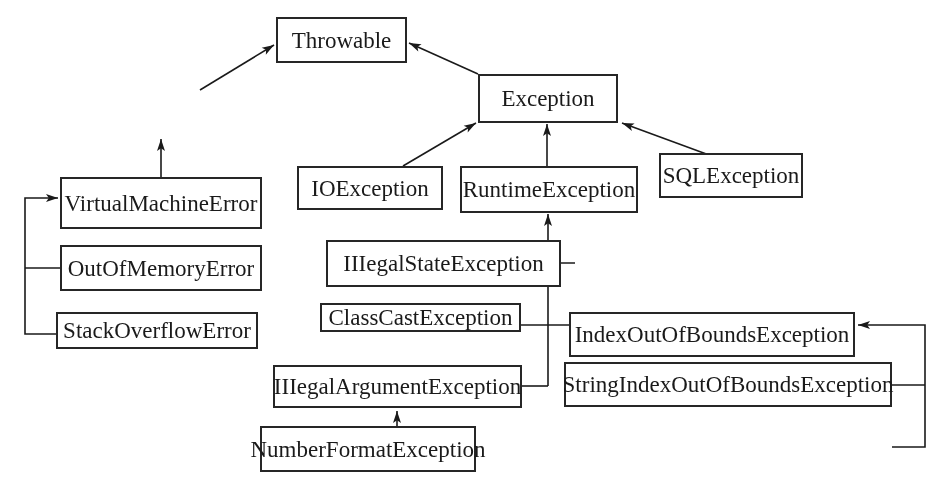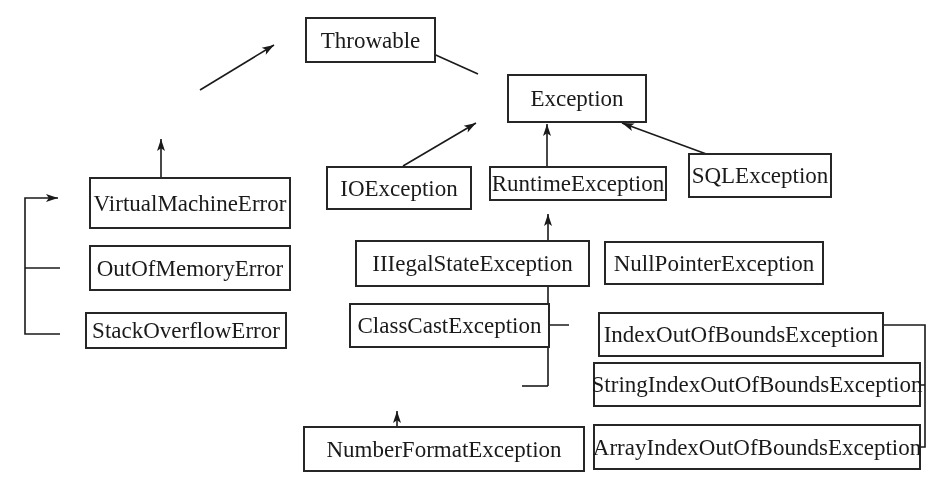--- a/index.html
+++ b/index.html
@@ -33,21 +33,20 @@
     border: 2px solid #262626;
     background: #ffffff;
     color: #1a1a1a;
     font-size: 23px;
     line-height: 1;
     display: flex;
     align-items: center;
     justify-content: center;
     text-align: center;
     white-space: nowrap;
-    margin-left: 29px;
   }
 </style>
 </head>
 <body>
 
 <div class="stage">
 
   <svg class="edges" viewBox="0 0 942 477" xmlns="http://www.w3.org/2000/svg">
     <defs>
       <marker id="arrow" viewBox="0 0 14 10" refX="13" refY="5" markerWidth="14" markerHeight="10" markerUnits="userSpaceOnUse" orient="auto">
@@ -77,36 +76,35 @@
 
   <div class="node" style="left:276px;top:17px;width:131px;height:46px">Throwable</div>
 
 
   <div class="node" style="left:478px;top:74px;width:140px;height:49px">Exception</div>
 
   <div class="node" style="left:60px;top:177px;width:202px;height:52px">VirtualMachineError</div>
 
   <div class="node" style="left:297px;top:166px;width:146px;height:44px">IOException</div>
 
-  <div class="node" style="left:460px;top:166px;width:178px;height:35px">RuntimeException</div>
+  <div class="node" style="left:460px;top:166px;width:178px;height:47px">RuntimeException</div>
 
   <div class="node" style="left:659px;top:153px;width:144px;height:45px">SQLException</div>
 
   <div class="node" style="left:60px;top:245px;width:202px;height:46px">OutOfMemoryError</div>
 
   <div class="node" style="left:56px;top:312px;width:202px;height:37px">StackOverflowError</div>
 
   <div class="node" style="left:326px;top:240px;width:235px;height:47px">IIIegalStateException</div>
 
-  <div class="node" style="left:575px;top:241px;width:220px;height:44px">NullPointerException</div>
 
-  <div class="node" style="left:320px;top:303px;width:201px;height:45px">ClassCastException</div>
+  <div class="node" style="left:320px;top:303px;width:201px;height:29px">ClassCastException</div>
 
   <div class="node" style="left:569px;top:312px;width:286px;height:45px">IndexOutOfBoundsException</div>
 
+  <div class="node" style="left:273px;top:365px;width:249px;height:43px">IIIegalArgumentException</div>
 
-  <div class="node" style="left:274px;top:426px;width:282px;height:46px">NumberFormatException</div>
+  <div class="node" style="left:260px;top:426px;width:216px;height:46px">NumberFormatException</div>
 
   <div class="node" style="left:564px;top:362px;width:328px;height:45px">StringIndexOutOfBoundsException</div>
 
-  <div class="node" style="left:564px;top:424px;width:328px;height:46px">ArrayIndexOutOfBoundsException</div>
 
 </div>
 
 </body></html>

